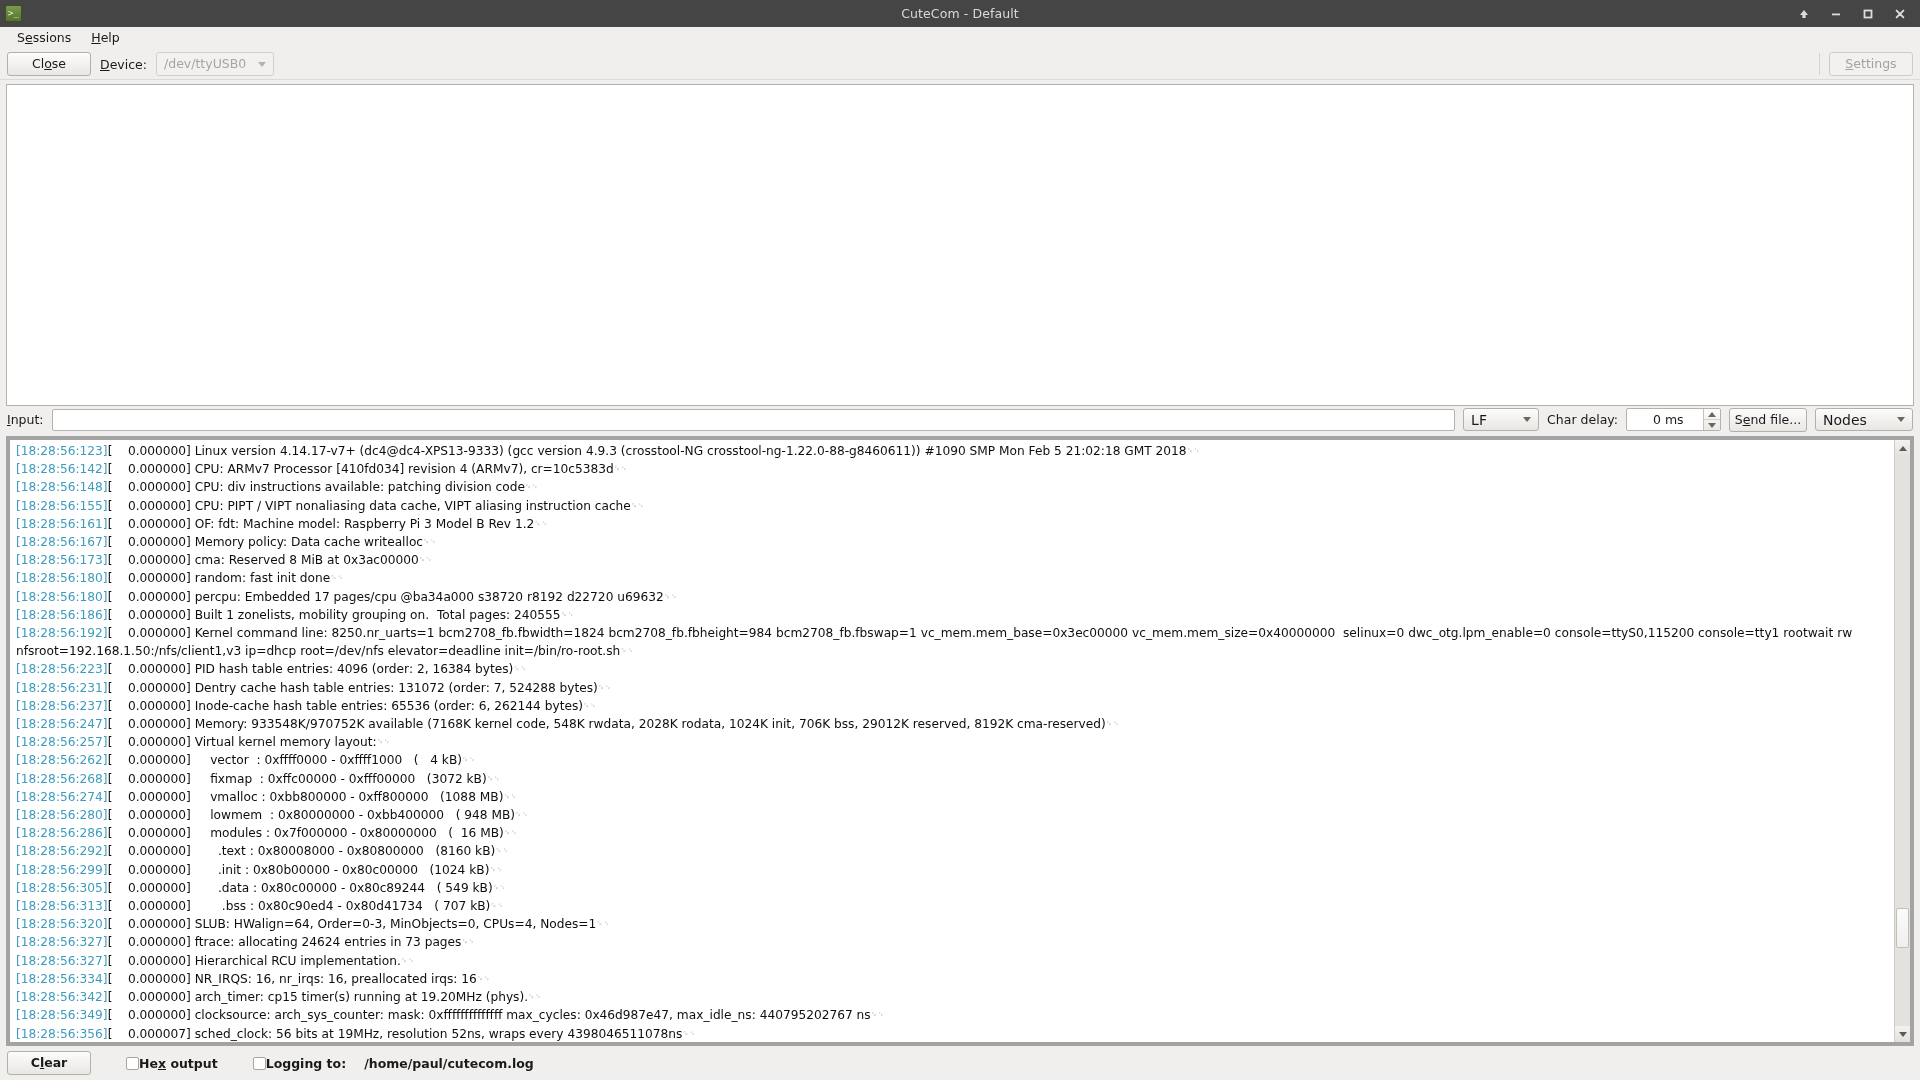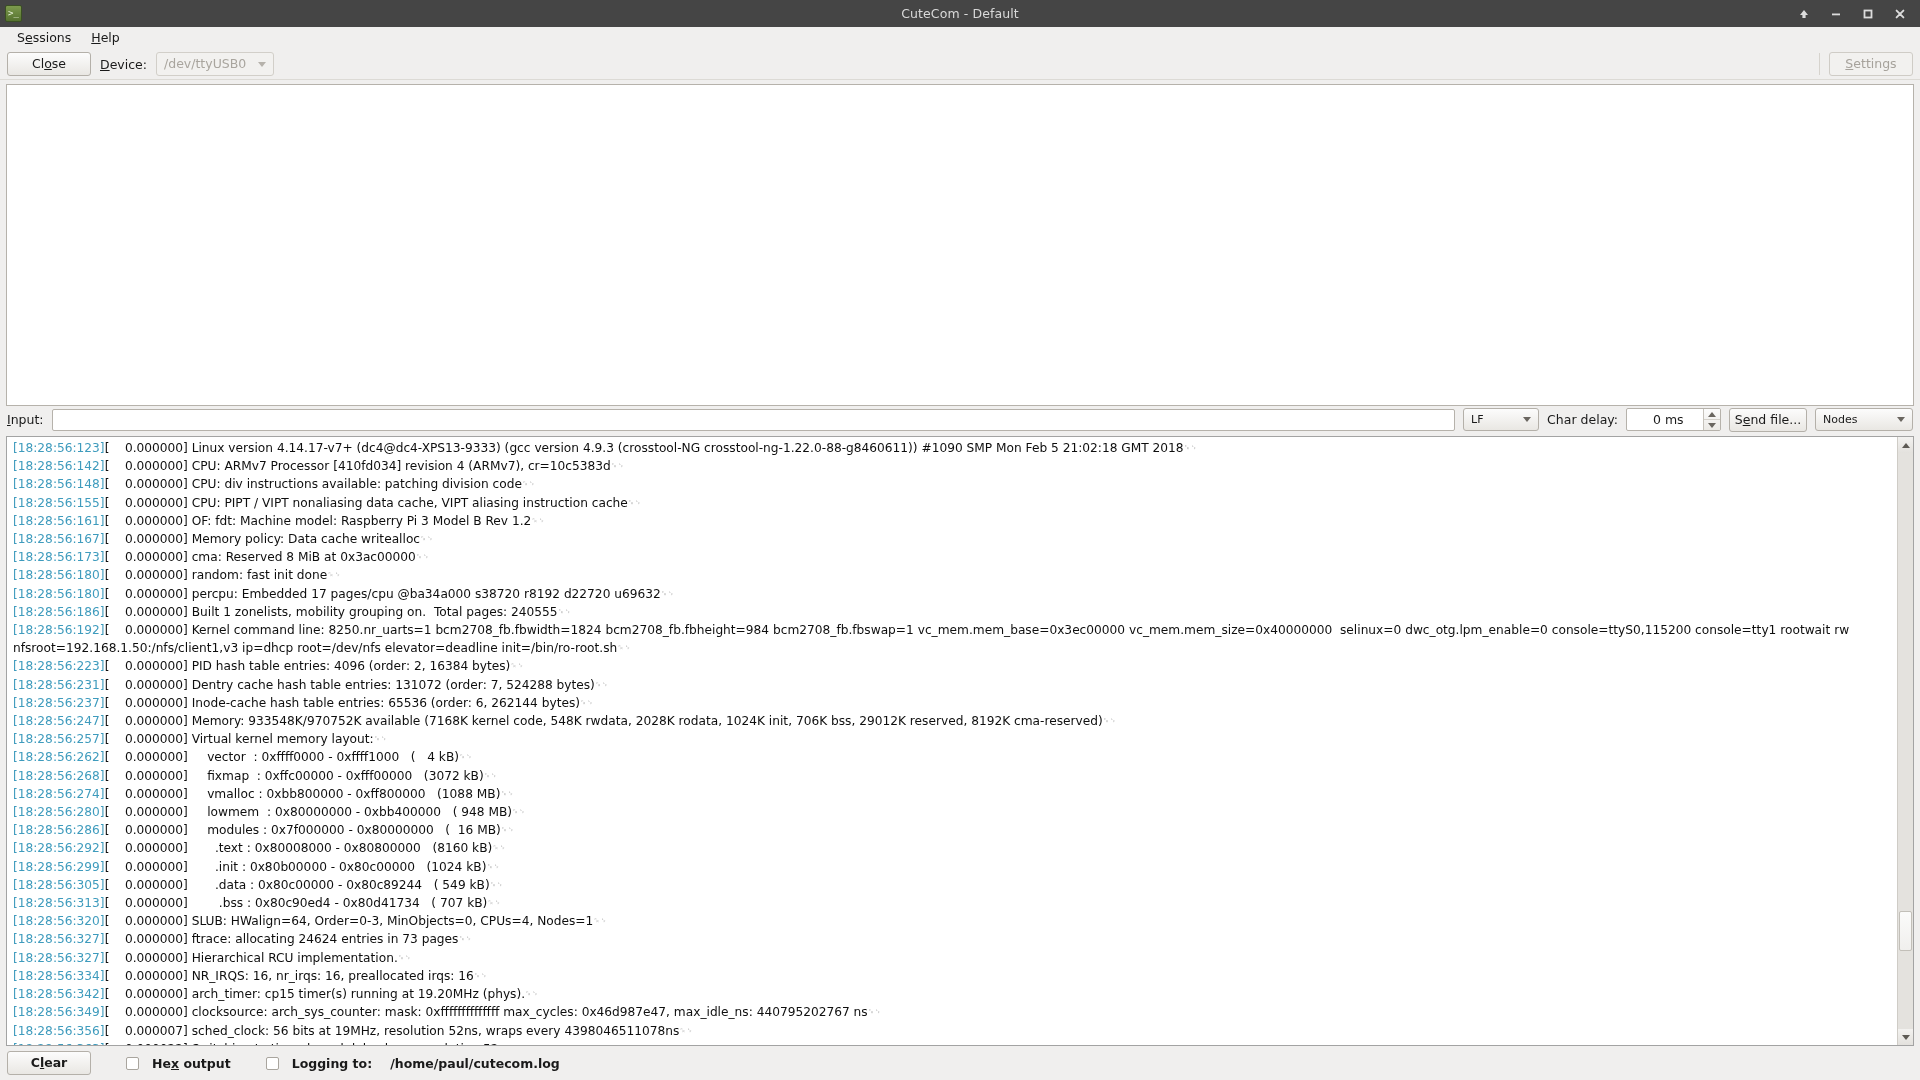--- a/index.html
+++ b/index.html
@@ -147,21 +147,21 @@
     border: 1px solid #b6b2ab;
     border-radius: 2px;
   }
   .combo-sm {
     background: linear-gradient(#fcfcfc, #e9e7e3);
     border: 1px solid #b4b0a9;
     border-radius: 3px;
     height: 23px;
     padding: 0 7px;
     display: flex; align-items: center;
-    font-size: 11px; color: #1a1a1a;
+    font-size: 14px; color: #1a1a1a;
   }
   .combo-sm.lf { width: 76px; }
   .combo-sm.plain { width: 98px; }
   .spin {
     display: flex;
     height: 23px;
     border: 1px solid #b6b2ab;
     border-radius: 2px;
     background: #ffffff;
     overflow: hidden;
@@ -183,21 +183,21 @@
   }
   .spin-btns div:first-child { border-bottom: 1px solid #d4d1cb; }
   .tri-up { width:0;height:0;border-left:4px solid transparent;border-right:4px solid transparent;border-bottom:5px solid #6a6660; }
   .tri-dn { width:0;height:0;border-left:4px solid transparent;border-right:4px solid transparent;border-top:5px solid #6a6660; }
 
   
   .logwrap {
     margin: 0 6px;
     height: 610px;
     background: #ffffff;
-    border: 1px solid #a3a3a3;
+    border: 4px solid #a3a3a3;
     display: flex;
     position: relative;
     overflow: hidden;
   }
   .log {
     flex: 1;
     padding: 2px 3px 2px 6px;
     font-family: "DejaVu Sans", "Liberation Sans", sans-serif;
     font-size: 12.2px;
     line-height: 18.2px;
@@ -246,21 +246,21 @@
   .bottombar {
     height: 30px;
     display: flex;
     align-items: center;
     gap: 11px;
     padding: 4px 7px 0 7px;
     font-size: 12.5px;
     font-weight: bold;
   }
   .chk {
-    display: flex; align-items: center; gap: 13px;
+    display: flex; align-items: center; gap: 0;
     color: #1a1a1a;
     padding-left: 24px;
   }
   .chkbox {
     width: 13px; height: 13px;
     background: #ffffff;
     border: 1px solid #a9a59e;
     border-radius: 2px;
   }
   .logpath { color: #1a1a1a; margin-left: 7px; }

